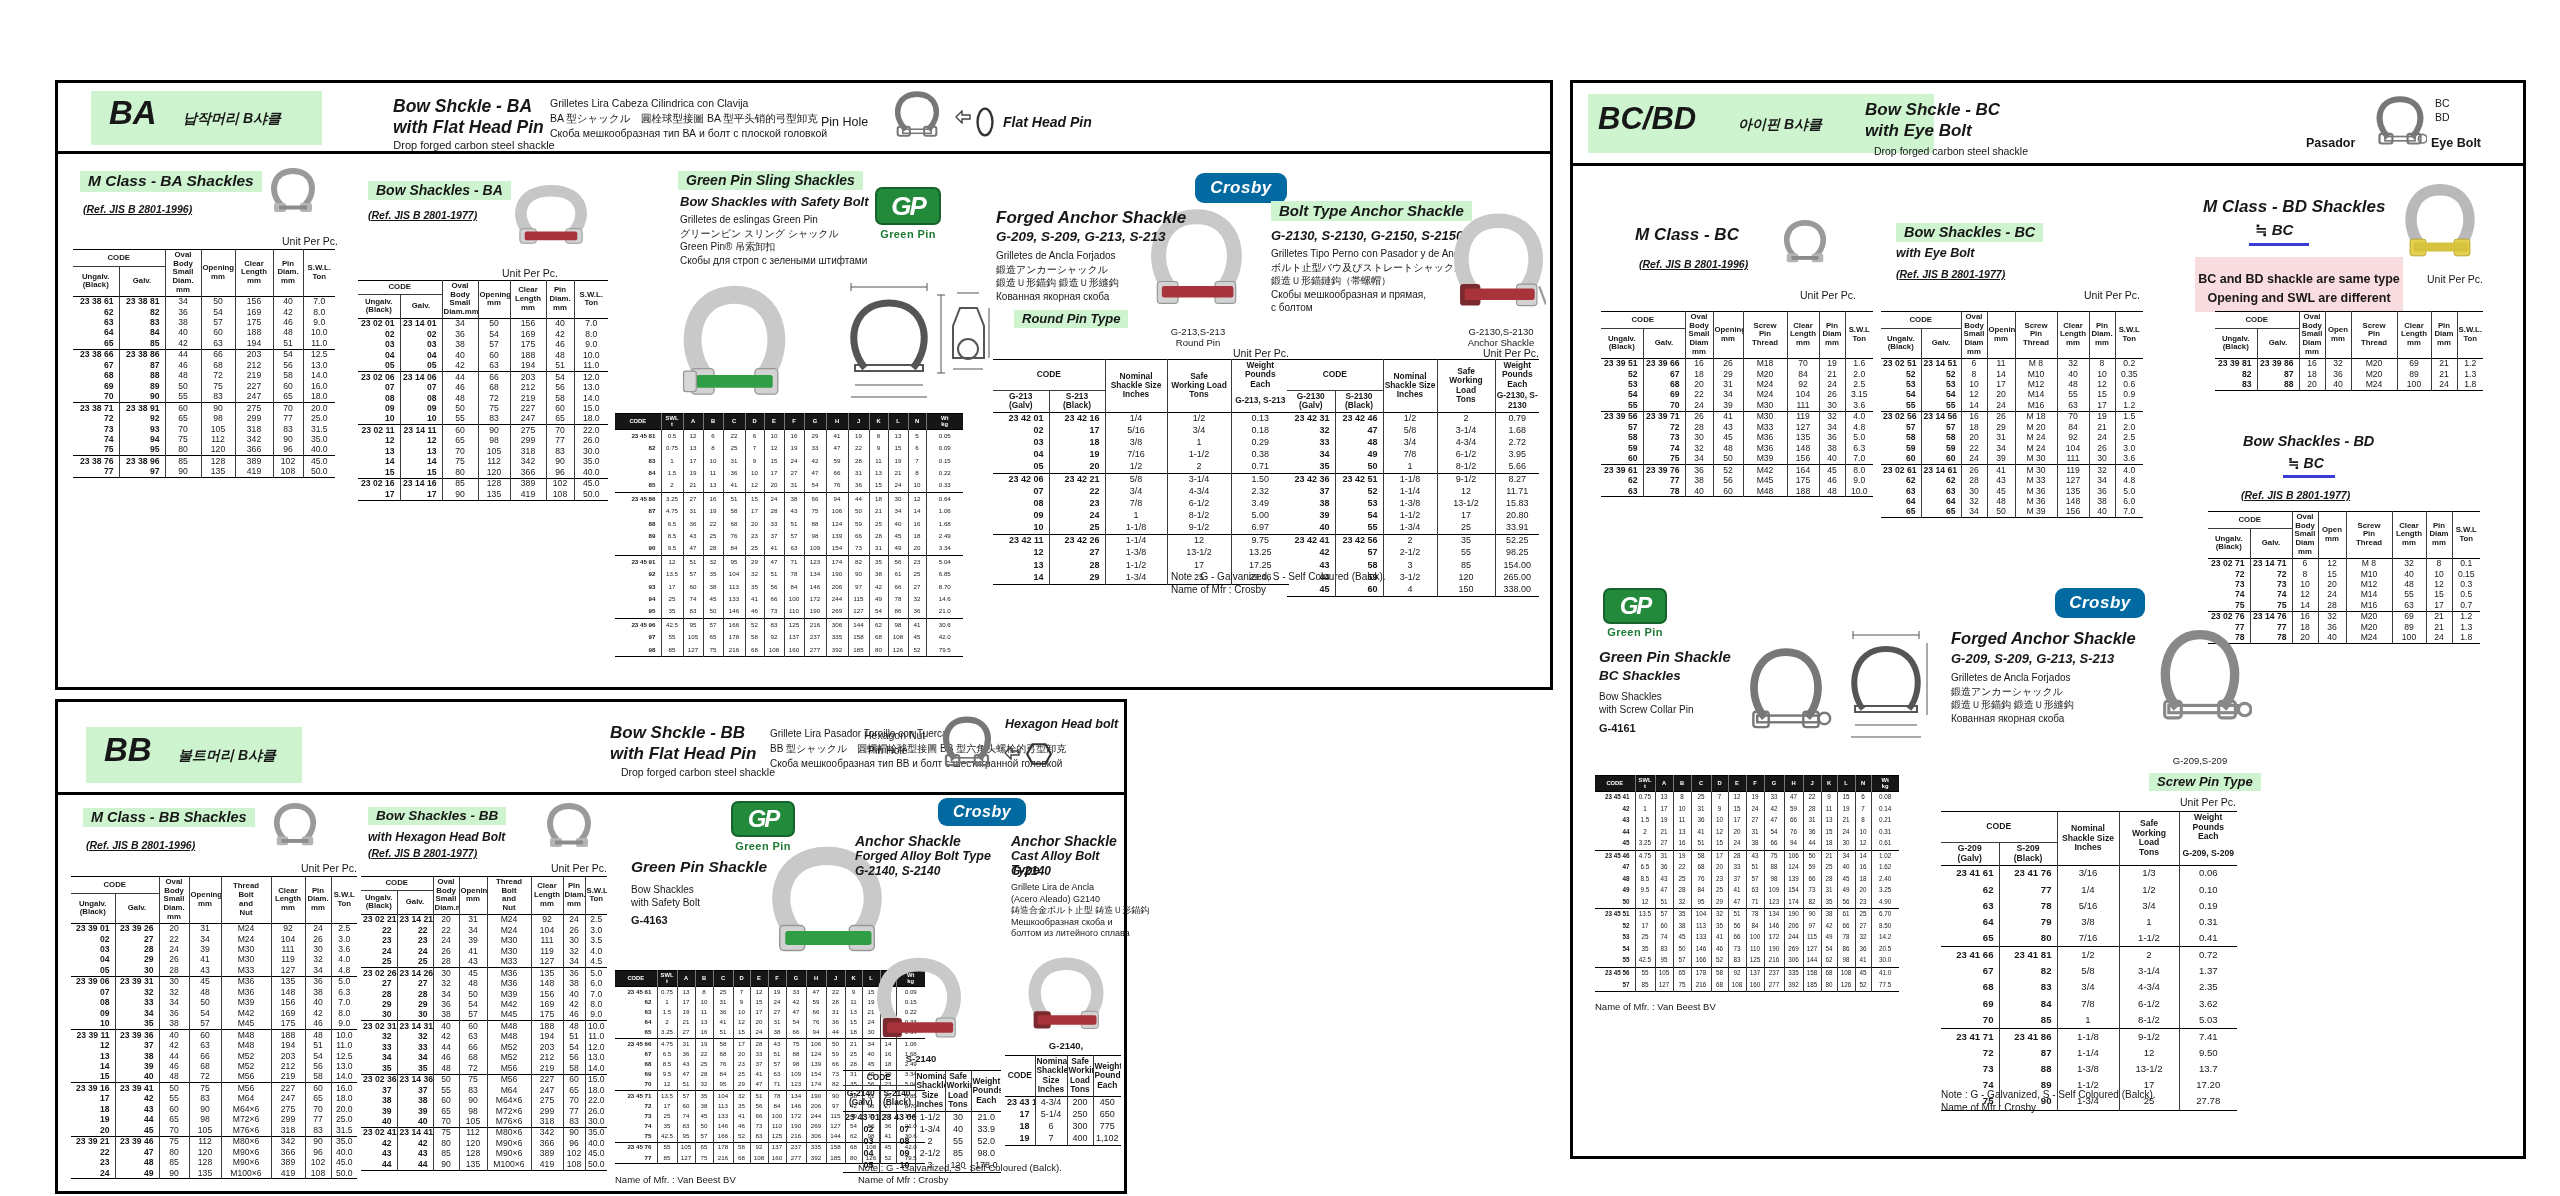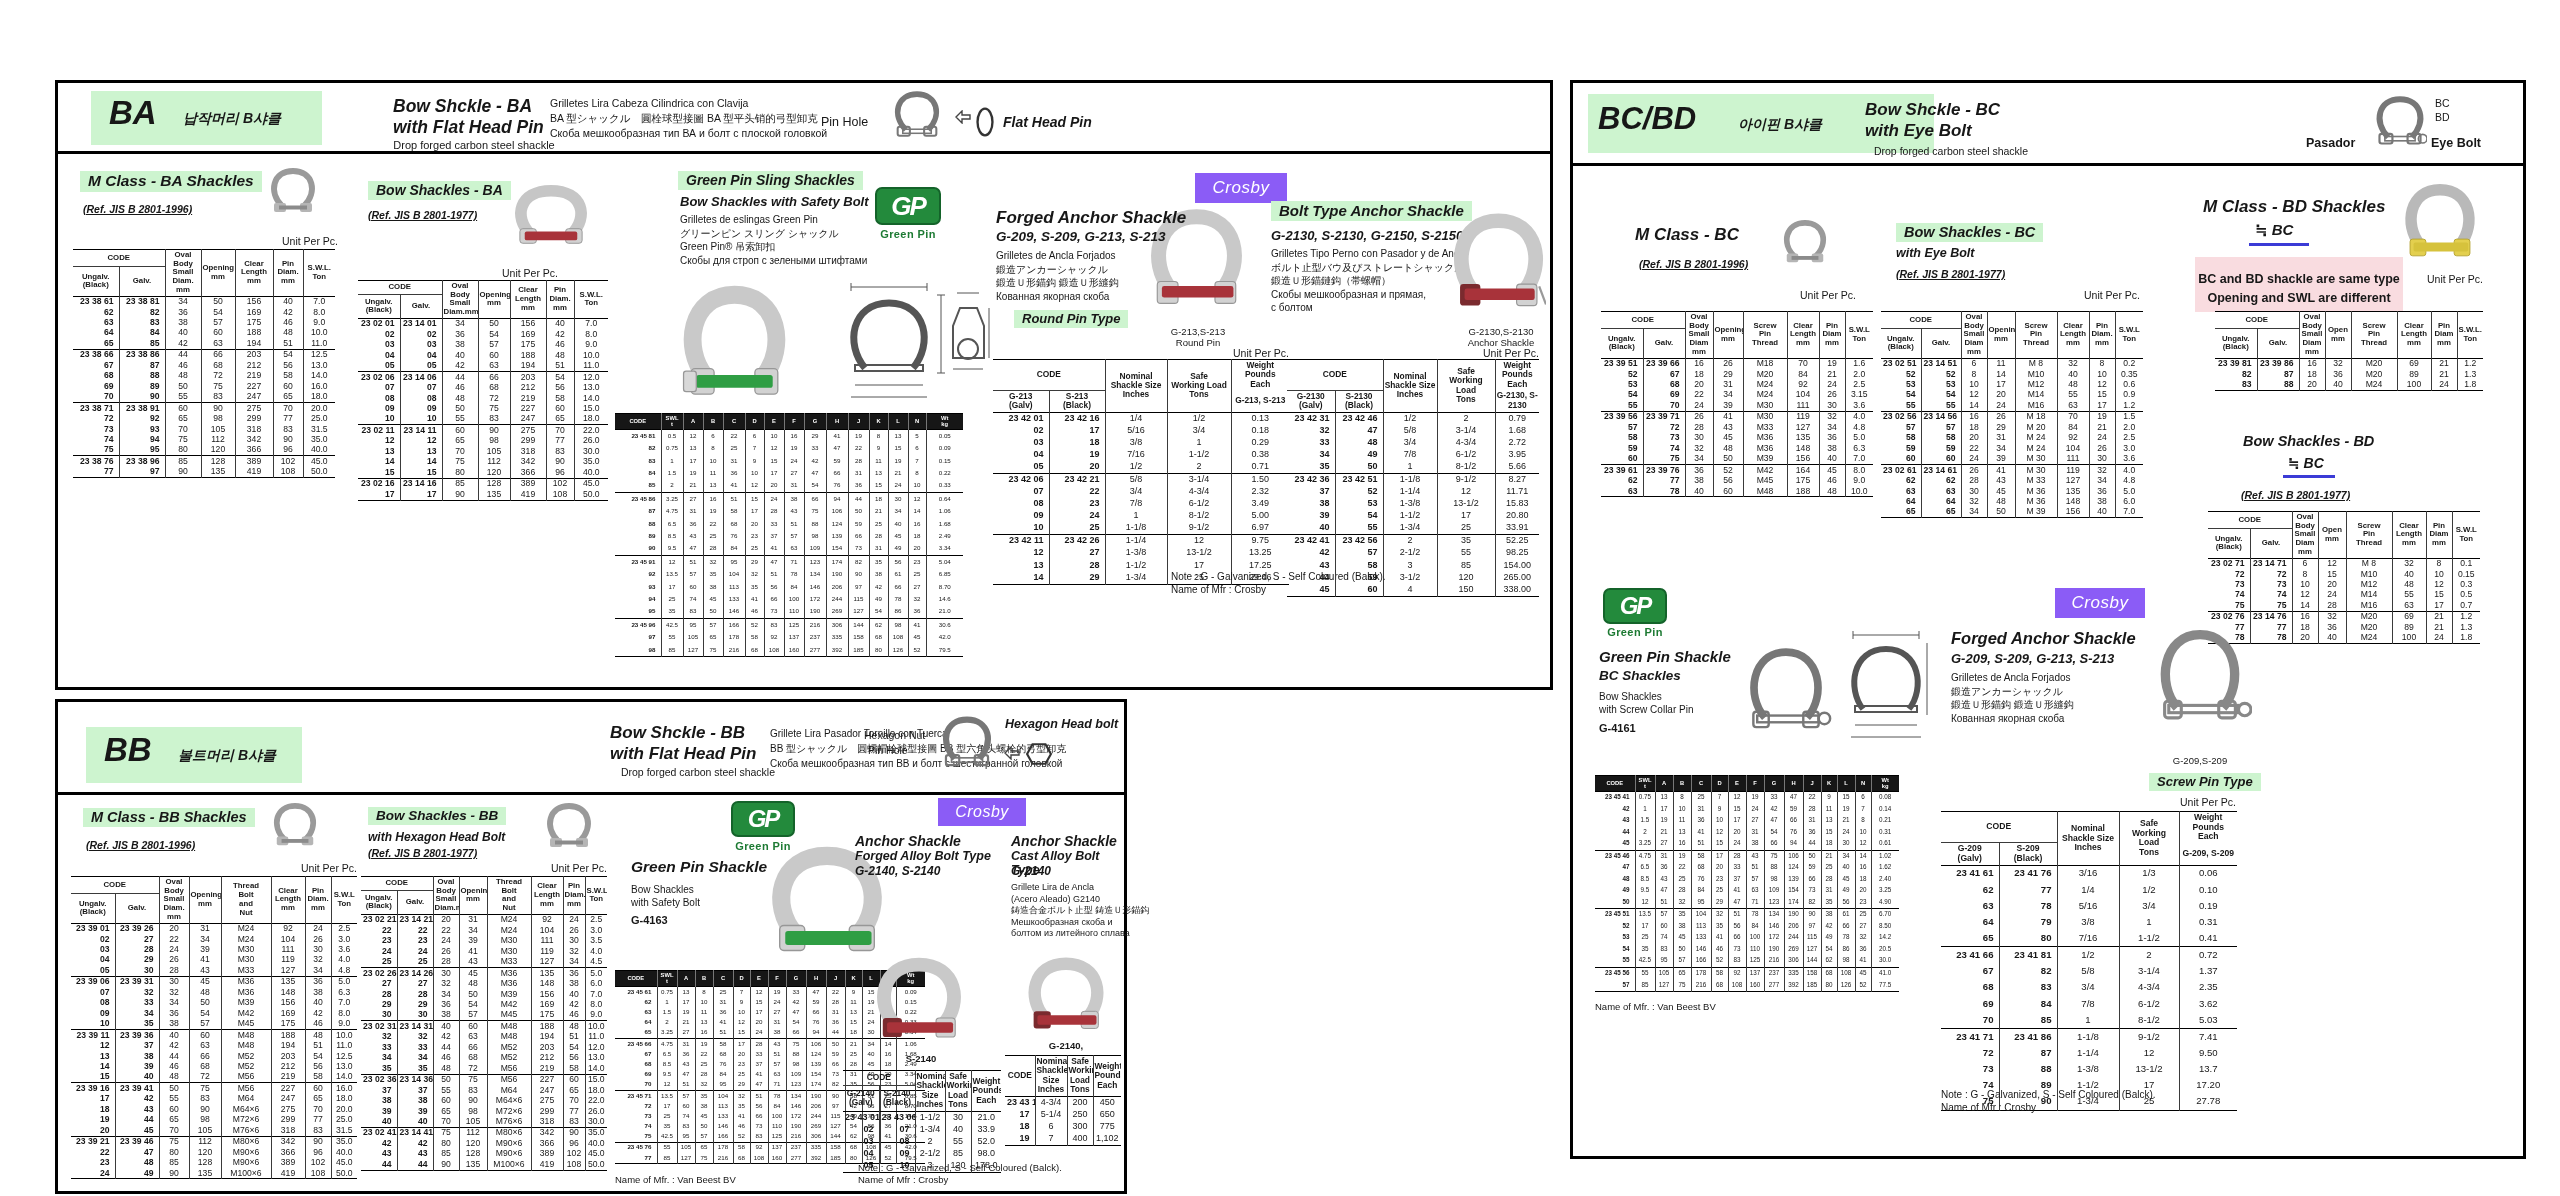--- a/index.html
+++ b/index.html
@@ -19,22 +19,22 @@
   .ref{font-size:10.5px;font-style:italic;font-weight:bold;text-decoration:underline;white-space:nowrap}
   .box{position:absolute;border:3px solid #000;background:#fff}
   .strip{position:absolute;left:0;right:0;top:0;border-bottom:3px solid #000}
   .banner{background:#82f0f4;}
   .banner div{padding:8px 0 0 38px;font-size:24px;font-style:italic;font-weight:bold;letter-spacing:.5px}
   .pink{background:#f9dce0;text-align:center;font-weight:bold;font-size:12.5px;line-height:1.55}
   .blu{background:#3b3bd6;height:3px}
   .gpl{width:100%;height:100%;background:#238a3c;border-radius:7px;color:#fff;font-weight:bold;
        font-style:italic;display:flex;align-items:center;justify-content:center;font-size:26px;letter-spacing:-2px;border:2px solid #14632a;box-sizing:border-box}
   .gpname{color:#1d7a33;font-weight:bold;font-size:11px;letter-spacing:.4px;white-space:nowrap}
-  .cros{background:#8b5cf6;color:#fff;border-radius:0;display:flex;align-items:center;justify-content:center;
-        font-weight:normal;font-style:italic;font-size:17px;letter-spacing:.5px}
+  .cros{background:#0369a1;color:#fff;border-radius:9px;display:flex;align-items:center;justify-content:center;
+        font-weight:bold;font-style:italic;font-size:17px;letter-spacing:.5px}
   
   [data-table] table{border-collapse:collapse;table-layout:fixed;border-top:1.4px solid #000;border-bottom:1.4px solid #000}
   [data-table] thead{border-bottom:1.4px solid #000}
   [data-table] th,[data-table] td{border-left:1px solid #3a3a3a;overflow:hidden}
   [data-table] th:first-child,[data-table] td:first-child{border-left:none}
   [data-table] th{font-size:7.8px;font-weight:bold;white-space:pre-line;text-align:center;padding:1px 1px;line-height:1.12}
   [data-table] th.over{border-bottom:1px solid #3a3a3a}
   [data-table] td{text-align:center;white-space:nowrap;line-height:1.1}
   [data-table] td.code{text-align:right;padding-right:5px;font-weight:bold}
   [data-table] tr.grp td{border-top:1.2px solid #000}

